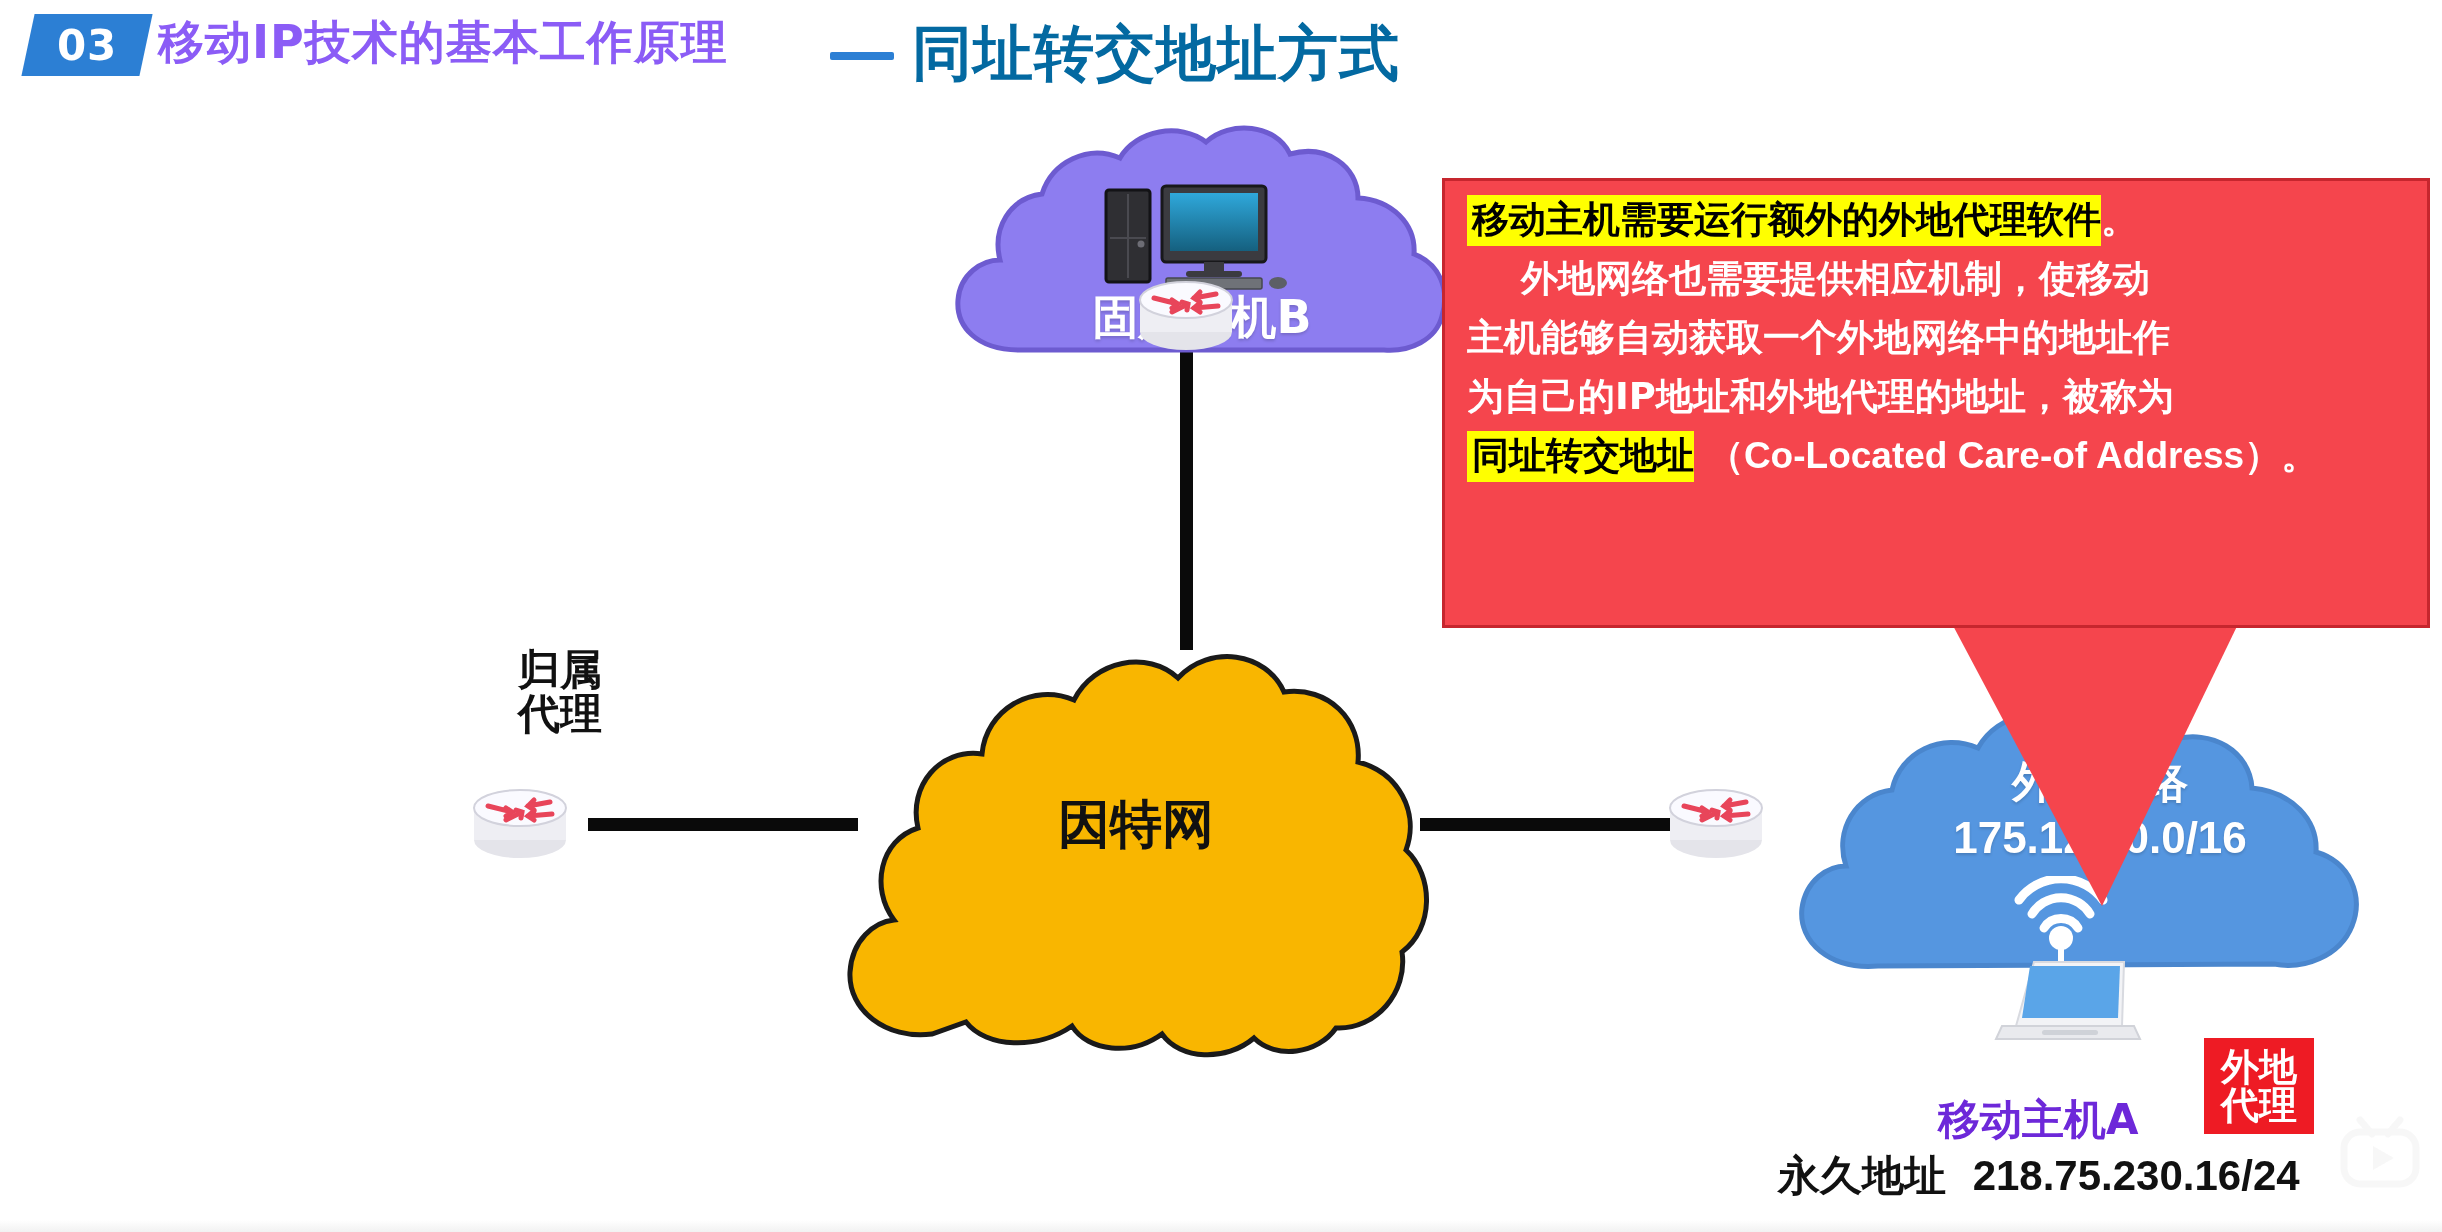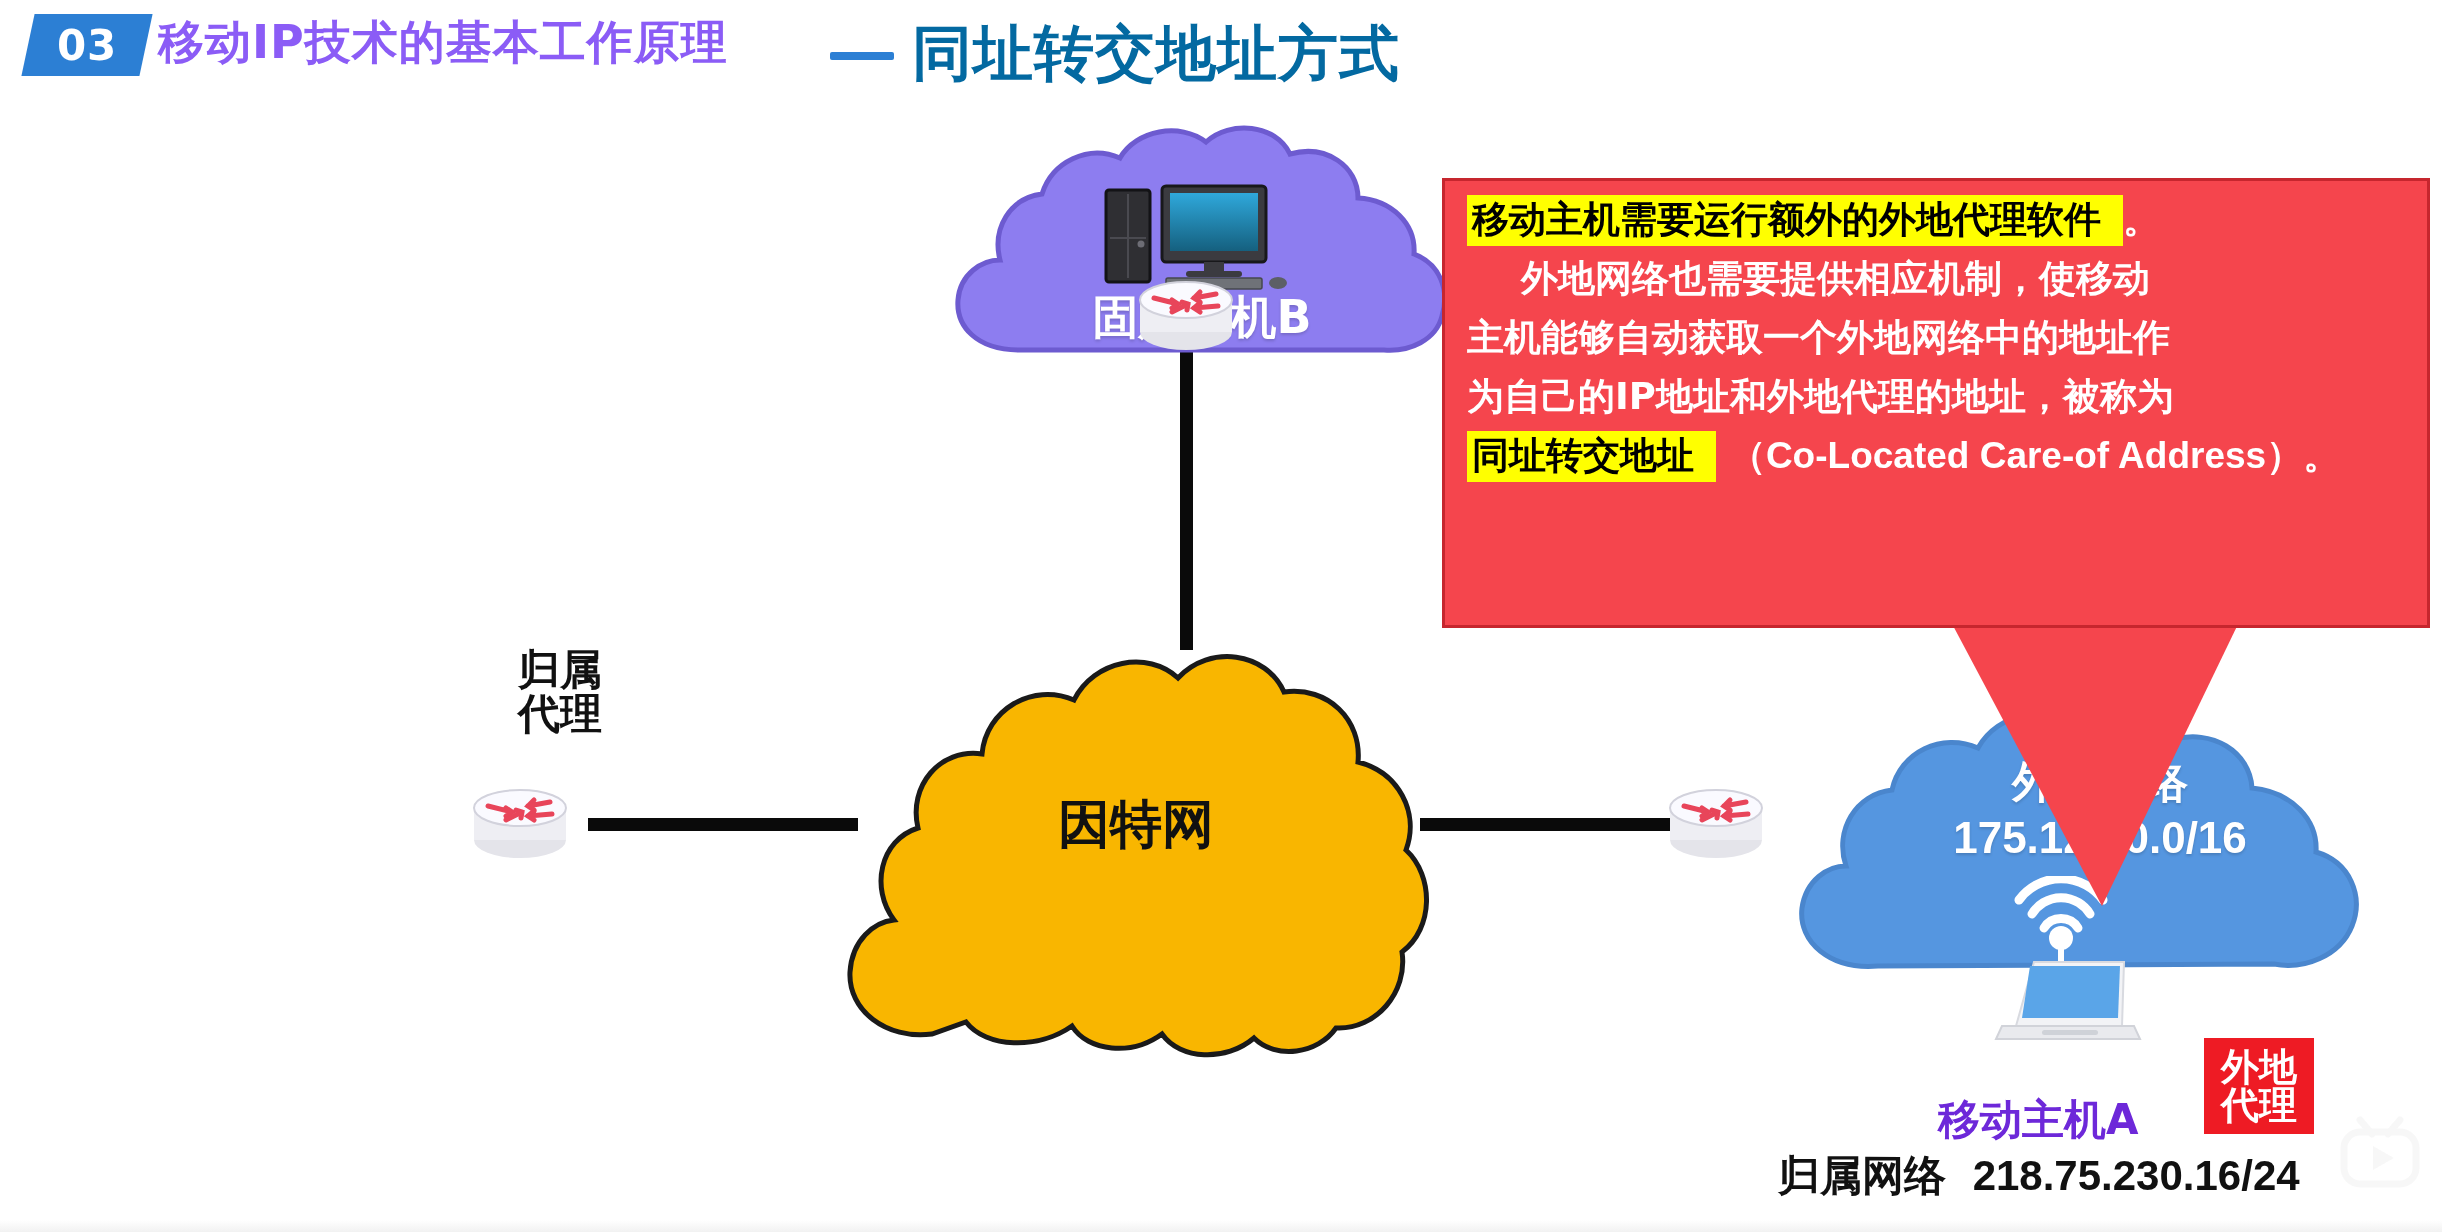--- a/index.html
+++ b/index.html
@@ -140,21 +140,21 @@
     z-index:5; padding:20px 22px 10px 22px;
   }
   .cl-line {
     color:#ffffff; font-size:37px; font-weight:700; line-height:1.0;
     font-family:"DejaVu Sans", sans-serif;
     white-space:nowrap;
     margin-bottom:22px;
   }
   .cl-line.indent { text-indent:54px; }
   .hl {
-    background:#ffff00; color:#000000; padding:3px 22px 5px 5px;
+    background:#ffff00; color:#000000; padding:3px 0 5px 5px;
     font-weight:700;
     text-align:center;
   }
   .cl-en {
     font-family:"Liberation Sans", sans-serif;
     font-weight:700; font-size:37px; color:#fff;
   }
 
   
   #watermark {
@@ -306,21 +306,21 @@
   </div>
 
   <div id="label-mobile-host">移动主机A</div>
 
   <div id="badge-foreign-agent">
     <span>外地</span>
     <span>代理</span>
   </div>
 
   <div id="label-perm-address">
-    <span>归属网络</span>
+    <span>永久地址</span>
     <span class="num">218.75.230.16/24</span>
   </div>
 
   <div id="callout-arrow">
     <svg viewBox="0 0 290 290" preserveAspectRatio="none">
       <path d="M0,0 L290,0 L152,286 Z" fill="#f5454d"></path>
     </svg>
   </div>
 
   <div id="callout">

